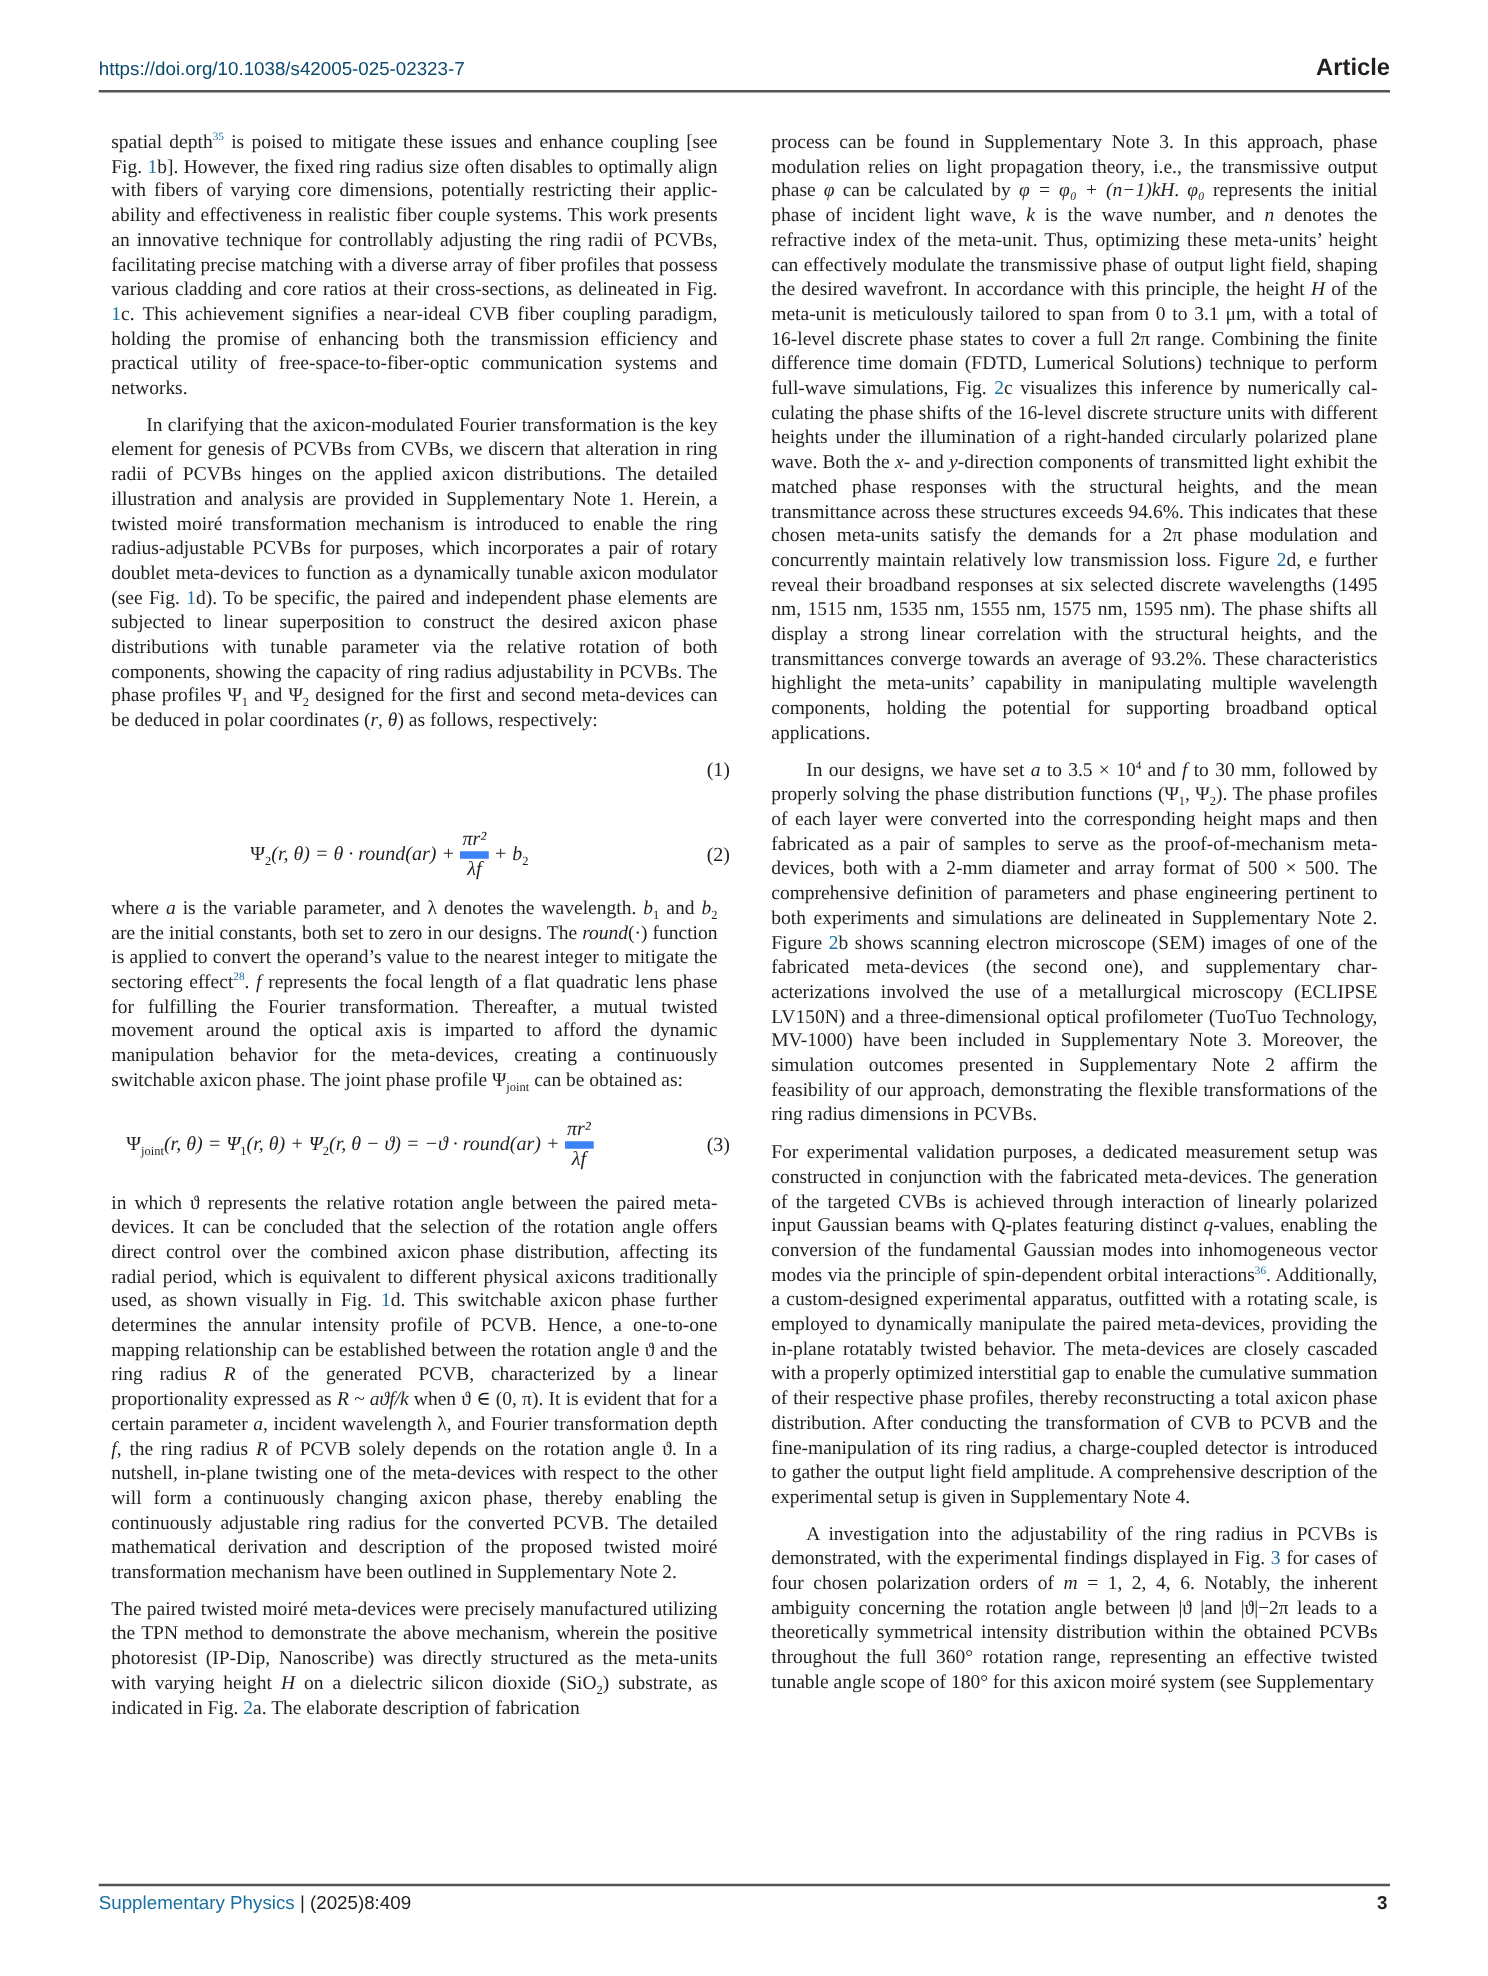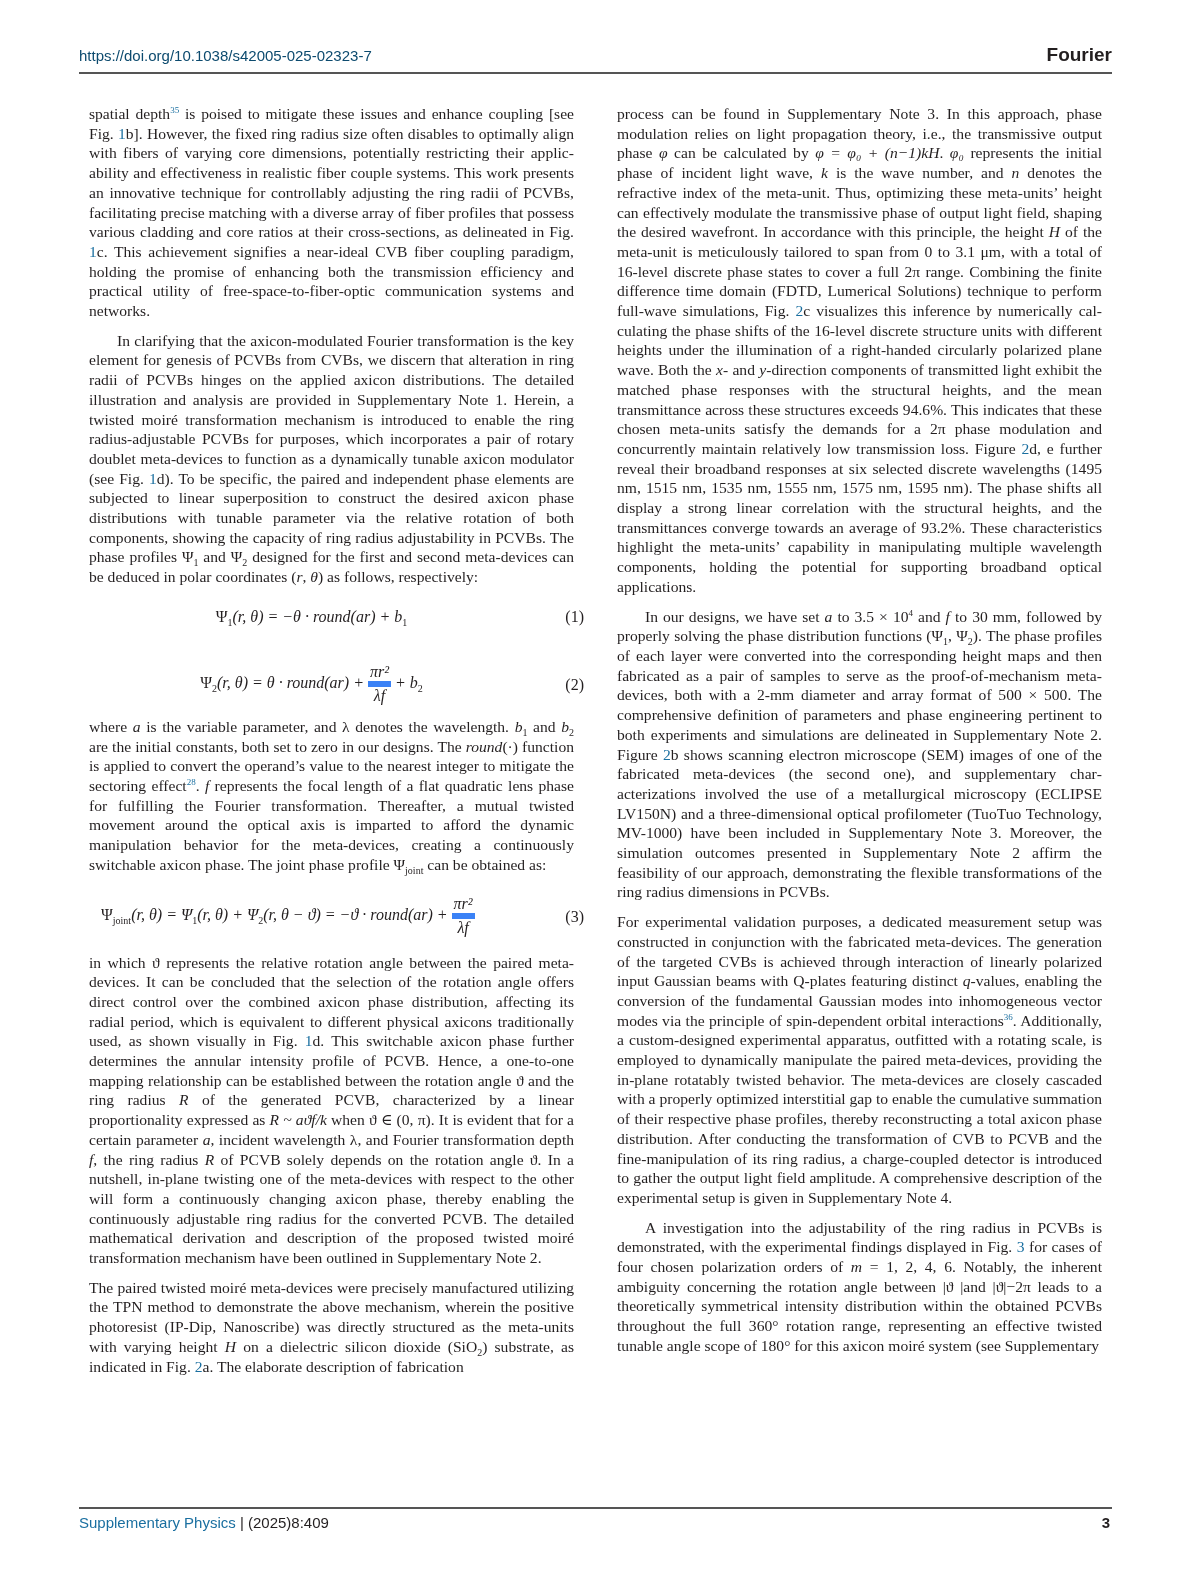--- a/index.html
+++ b/index.html
@@ -32,30 +32,29 @@
   .ftr-journal { position: absolute; left: 79px; top: 1514px; font-family: "Liberation Sans", sans-serif;
                  font-size: 15px; color: #1a6fa0; }
   .ftr-cite { color: #231f20; }
   .ftr-page { position: absolute; right: 80px; top: 1514px; font-family: "Liberation Sans", sans-serif;
               font-size: 15px; font-weight: bold; }
 </style>
 </head>
 <body>
 
 <div class="hdr-doi">https://doi.org/10.1038/s42005-025-02323-7</div>
-<div class="hdr-type">Fourier</div>
+<div class="hdr-type">Article</div>
 <div class="hdr-rule"></div>
 
 <div class="col left">
   <p><span>spatial depth</span><sup class="link">35</sup><span> is poised to mitigate these issues and enhance coupling [see Fig. </span><span class="link">1</span><span>b]. However, the fixed ring radius size often disables to optimally align with fibers of varying core dimensions, potentially restricting their applic­ability and effectiveness in realistic fiber couple systems. This work presents an innovative technique for controllably adjusting the ring radii of PCVBs, facilitating precise matching with a diverse array of fiber profiles that possess various cladding and core ratios at their cross-sections, as delineated in Fig. </span><span class="link">1</span><span>c. This achievement signifies a near-ideal CVB fiber coupling para­digm, holding the promise of enhancing both the transmission efficiency and practical utility of free-space-to-fiber-optic communication systems and networks.</span></p>
 
   <p class="indent"><span>In clarifying that the axicon-modulated Fourier transformation is the key element for genesis of PCVBs from CVBs, we discern that alteration in ring radii of PCVBs hinges on the applied axicon distributions. The detailed illustration and analysis are provided in Supplementary Note 1. Herein, a twisted moiré transformation mechanism is introduced to enable the ring radius-adjustable PCVBs for purposes, which incorporates a pair of rotary doublet meta-devices to function as a dynamically tunable axicon mod­ulator (see Fig. </span><span class="link">1</span><span>d). To be specific, the paired and independent phase ele­ments are subjected to linear superposition to construct the desired axicon phase distributions with tunable parameter via the relative rotation of both components, showing the capacity of ring radius adjustability in PCVBs. The phase profiles Ψ</span><sub>1</sub><span> and Ψ</span><sub>2</sub><span> designed for the first and second meta-devices can be deduced in polar coordinates (</span><i>r</i><span>, </span><i>θ</i><span>) as follows, respectively:</span></p>
 
   <div class="eq" style="margin-top:12px;">
-    <div class="body"><span>Ψ</span><sub>1</sub><i>(r, θ) = −θ · round(ar) + b</i><sub>1</sub></div>
     <div class="num">(1)</div>
   </div>
 
   <div class="eq" style="height:54px;margin-top:18px;">
     <div class="body" style="top:6px;"><span>Ψ</span><sub>2</sub><i>(r, θ) = θ · round(ar) + </i><span class="frac"><span class="n">πr²</span><span class="d">λf</span></span><i> + b</i><sub>2</sub></div>
     <div class="num" style="top:18px;">(2)</div>
   </div>
 
   <p style="margin-top:6px;"><span>where </span><i>a</i><span> is the variable parameter, and λ denotes the wavelength. </span><i>b</i><sub>1</sub><span> and </span><i>b</i><sub>2</sub><span> are the initial constants, both set to zero in our designs. The </span><i>round</i><span>(·) function is applied to convert the operand’s value to the nearest integer to mitigate the sectoring effect</span><sup class="link">28</sup><span>. </span><i>f</i><span> represents the focal length of a flat quadratic lens phase for fulfilling the Fourier transformation. Thereafter, a mutual twisted movement around the optical axis is imparted to afford the dynamic manipulation behavior for the meta-devices, creating a continuously switchable axicon phase. The joint phase profile Ψ</span><sub>joint</sub><span> can be obtained as:</span></p>
 

